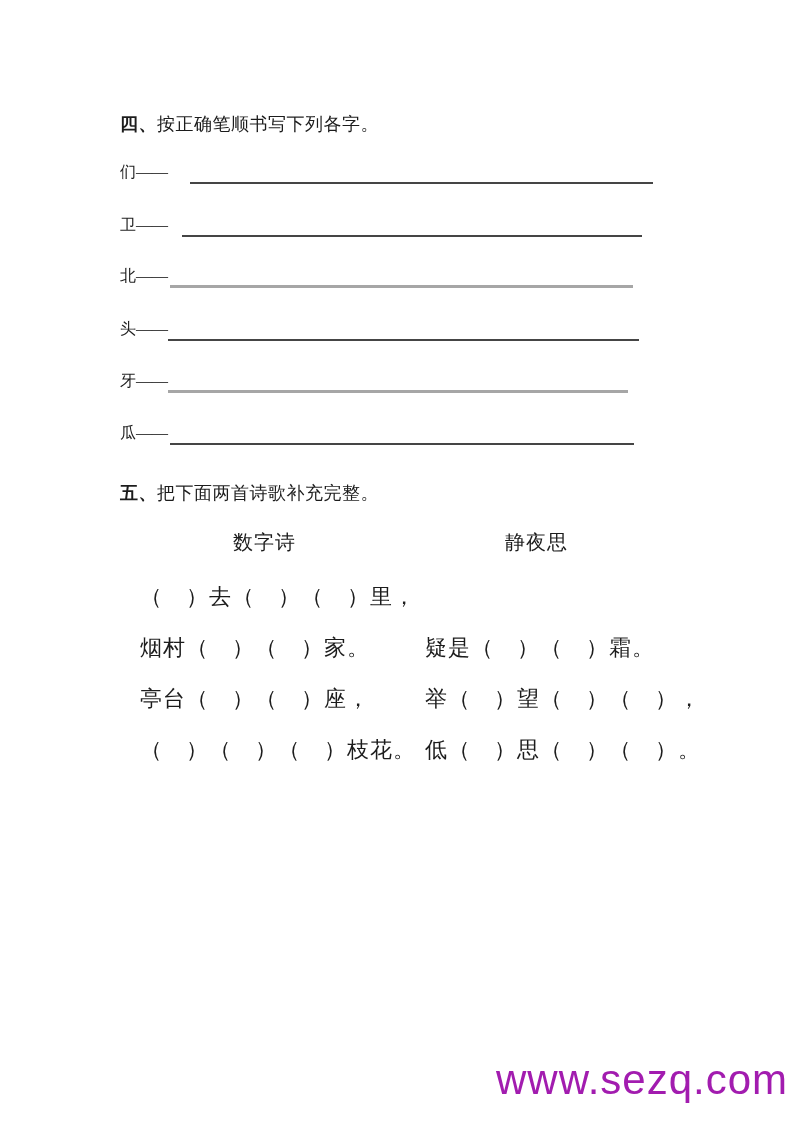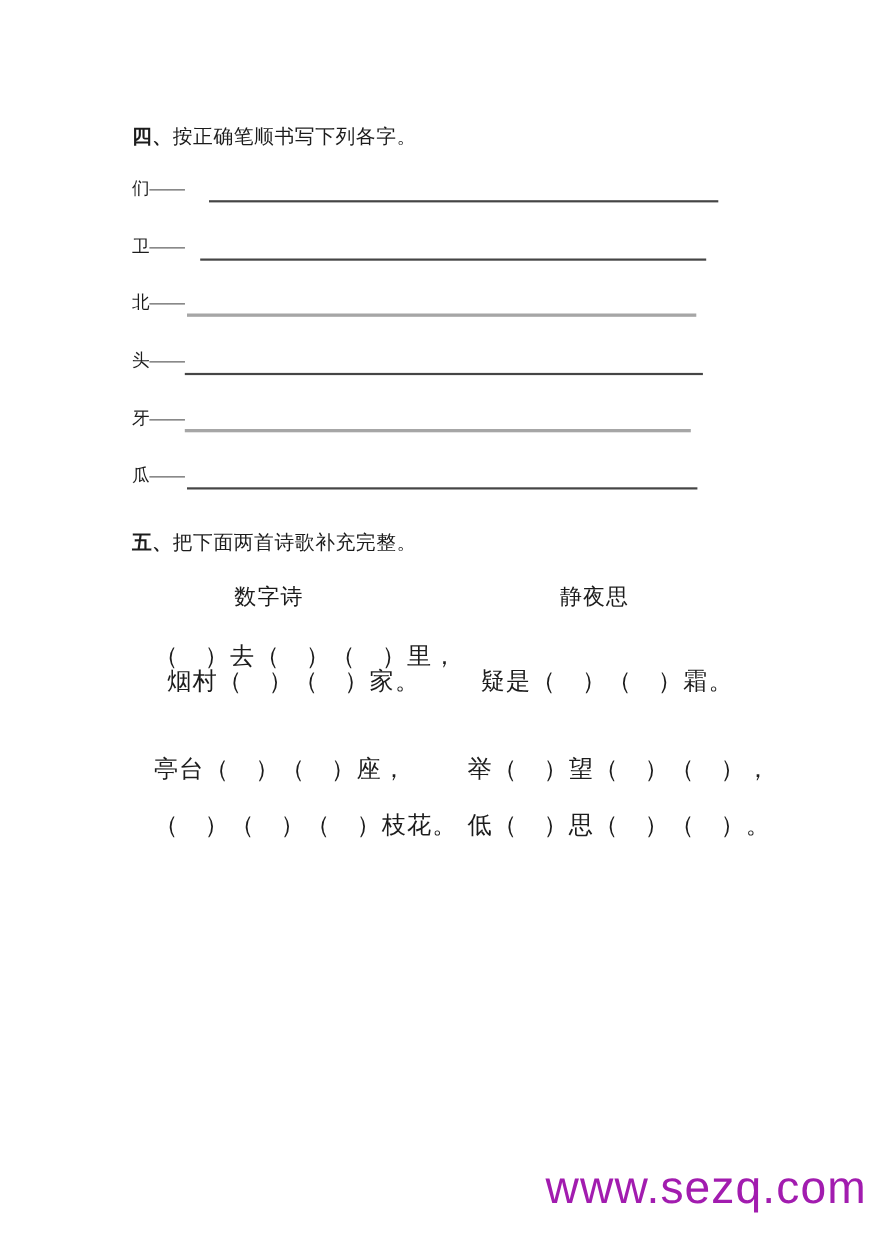--- a/index.html
+++ b/index.html
@@ -46,34 +46,35 @@
   #row-4 { top: 367px; } #row-4 .uline { margin-left: 0;    width: 460px; }
   #row-5 { top: 419px; } #row-5 .uline { margin-left: 2px;  width: 464px; }
 
   
   .poem-title {
     position: absolute;
     top: 529px;
     font-size: 20px;
     letter-spacing: 1px;
     white-space: nowrap;
+    margin-left: 20px;
   }
   #poem-title-0 { left: 213px; }
-  #poem-title-1 { left: 509px; }
+  #poem-title-1 { left: 485px; }
   .poem-line {
     position: absolute;
     font-size: 22px;
     letter-spacing: 1px;
     line-height: 1.15;
     white-space: nowrap;
   }
   .poem-col-0 { left: 140px; }
   .poem-col-1 { left: 425px; }
   .poem-row-0 { top: 584px; }
-  .poem-row-1 { top: 606px; margin-left: 12px; }
+  .poem-row-1 { top: 635px; }
   .poem-row-2 { top: 686px; }
   .poem-row-3 { top: 737px; font-family: Liberation Serif, serif; }
 
   
   .watermark {
     position: absolute;
     left: 496px;
     top: 1056px;
     font-family: "Liberation Sans", "DejaVu Sans", sans-serif;
     font-size: 42px;

